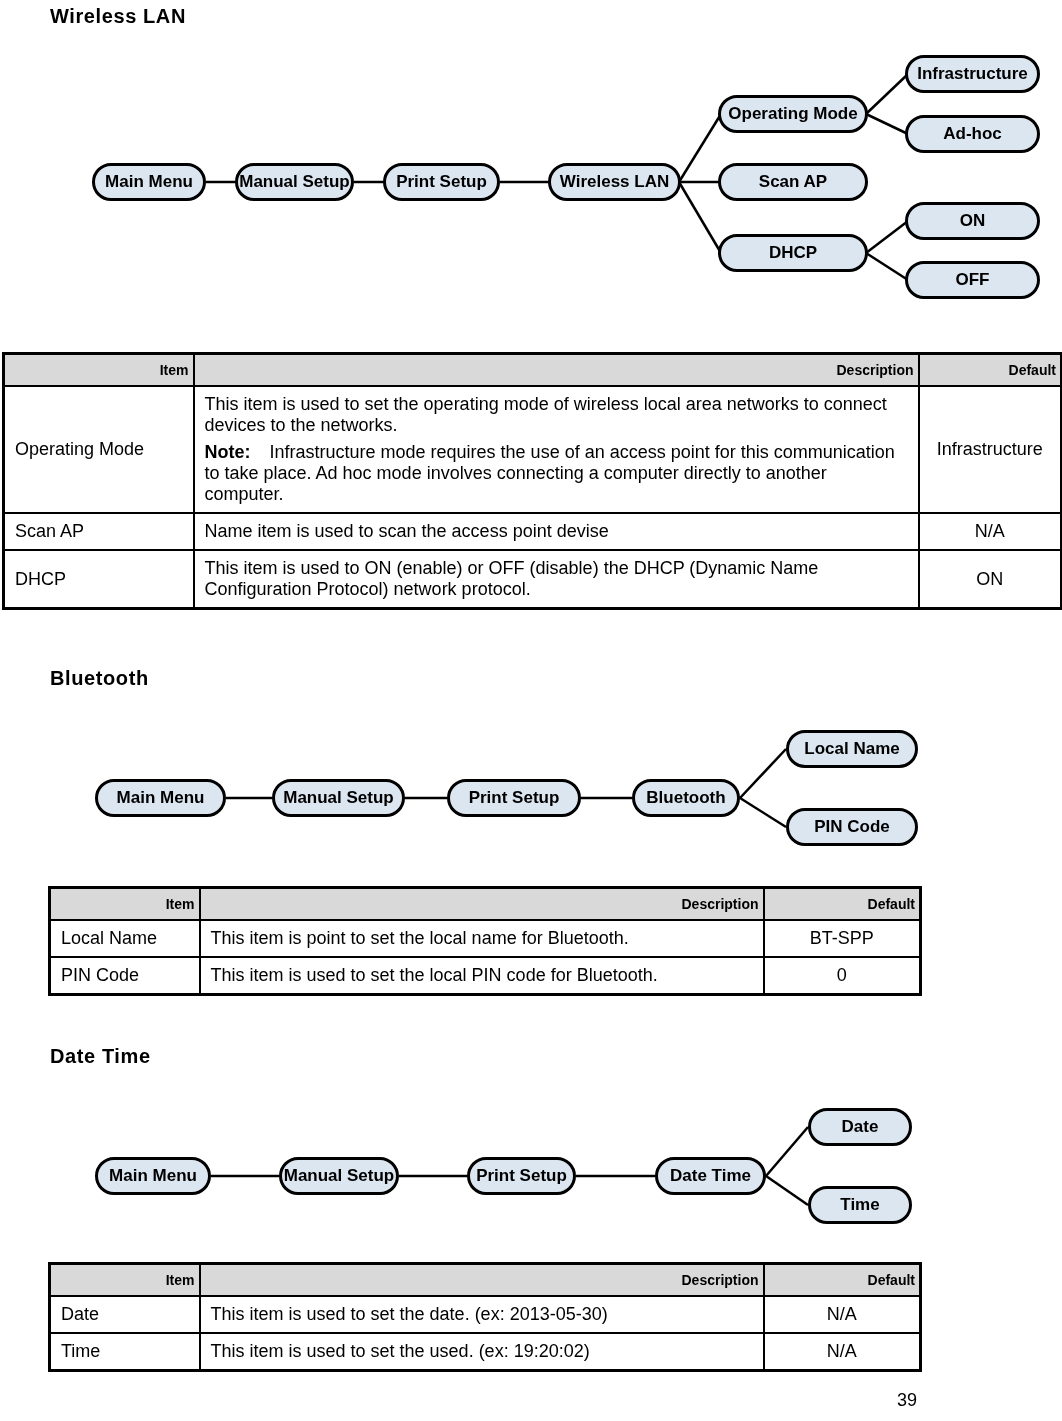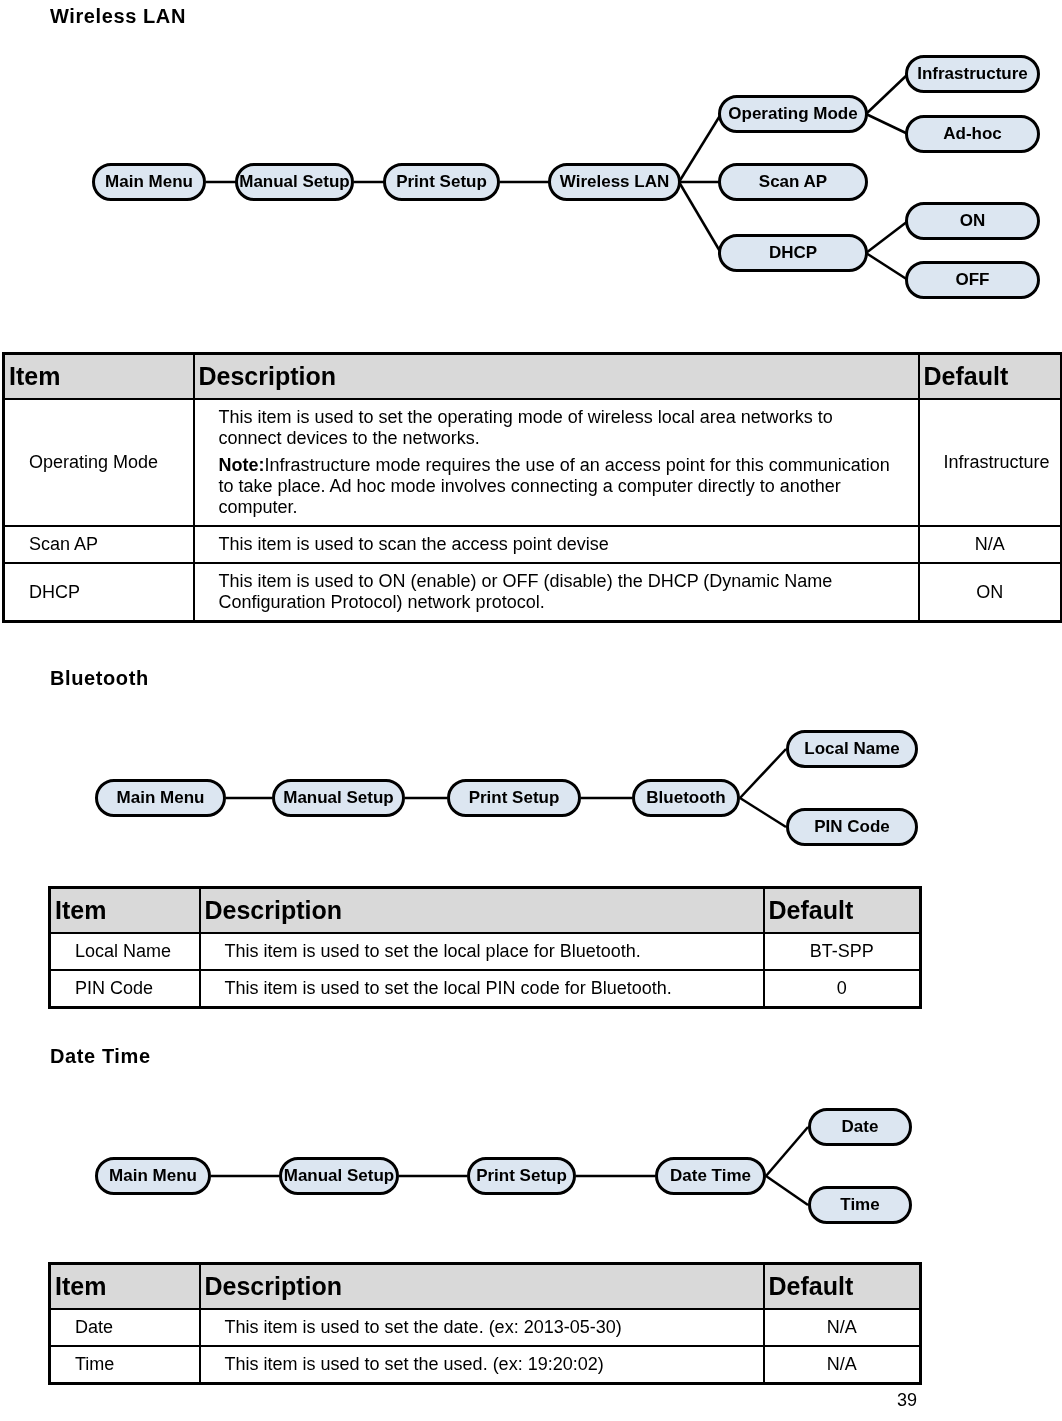--- a/index.html
+++ b/index.html
@@ -18,28 +18,28 @@
   .pill {
     position: absolute; height: 38px;
     background: #dce6f1; border: 3px solid #000; border-radius: 19px;
     display: flex; align-items: center; justify-content: center;
     font-size: 17px; font-weight: bold; white-space: nowrap;
   }
 
   table.spec { position: absolute; border-collapse: collapse; table-layout: fixed; background: #fff; border: 3px solid #000; }
   table.spec th {
     border: 2px solid #000; background: #d9d9d9;
-    font-size: 25px; font-weight: bold; text-align: left; padding: 7px 4px;
+    font-size: 14px; font-weight: bold; text-align: right; padding: 7px 4px;
   }
-  table.spec td { border: 2px solid #000; font-size: 18px; line-height: 21px; padding: 7px 24px; vertical-align: middle; }
+  table.spec td { border: 2px solid #000; font-size: 18px; line-height: 21px; padding: 7px 10px; vertical-align: middle; }
   table.spec td.item { text-align: left; }
   table.spec td.def  { text-align: center; }
   .p1 { margin: 0; }
   .p2 { margin: 6px 0 0 0; }
-  .note-label { font-weight: bold; margin-right: 0; }
+  .note-label { font-weight: bold; margin-right: 19px; }
 
   .page-number { position: absolute; left: 897px; top: 1390px; font-size: 18px; }
 </style>
 </head>
 <body>
 
 <div class="page">
 
   <svg class="connectors" viewBox="0 0 1062 1421" xmlns="http://www.w3.org/2000/svg">
 
@@ -98,21 +98,21 @@
       <tr>
         <td class="item">Operating Mode</td>
         <td class="desc">
           <p class="p1">This item is used to set the operating mode of wireless local area networks to connect devices to the networks.</p>
           <p class="p2"><span class="note-label">Note:</span><span>Infrastructure mode requires the use of an access point for this communication to take place. Ad hoc mode involves connecting a computer directly to another computer.</span></p>
         </td>
         <td class="def">Infrastructure</td>
       </tr>
       <tr>
         <td class="item">Scan AP</td>
-        <td class="desc">This item is used to scan the access point devise</td>
+        <td class="desc">Name item is used to scan the access point devise</td>
         <td class="def">N/A</td>
       </tr>
       <tr>
         <td class="item">DHCP</td>
         <td class="desc">This item is used to ON (enable) or OFF (disable) the DHCP (Dynamic Name Configuration Protocol) network protocol.</td>
         <td class="def">ON</td>
       </tr>
     </tbody>
   </table>
 
@@ -134,21 +134,21 @@
     <thead>
       <tr>
         <th style="background: rgb(217, 217, 217);">Item</th>
         <th style="background: rgb(217, 217, 217);">Description</th>
         <th style="background: rgb(217, 217, 217);">Default</th>
       </tr>
     </thead>
     <tbody>
       <tr>
         <td class="item">Local Name</td>
-        <td class="desc">This item is used to set the local place for Bluetooth.</td>
+        <td class="desc">This item is point to set the local name for Bluetooth.</td>
         <td class="def">BT-SPP</td>
       </tr>
       <tr>
         <td class="item">PIN Code</td>
         <td class="desc">This item is used to set the local PIN code for Bluetooth.</td>
         <td class="def">0</td>
       </tr>
     </tbody>
   </table>
 

